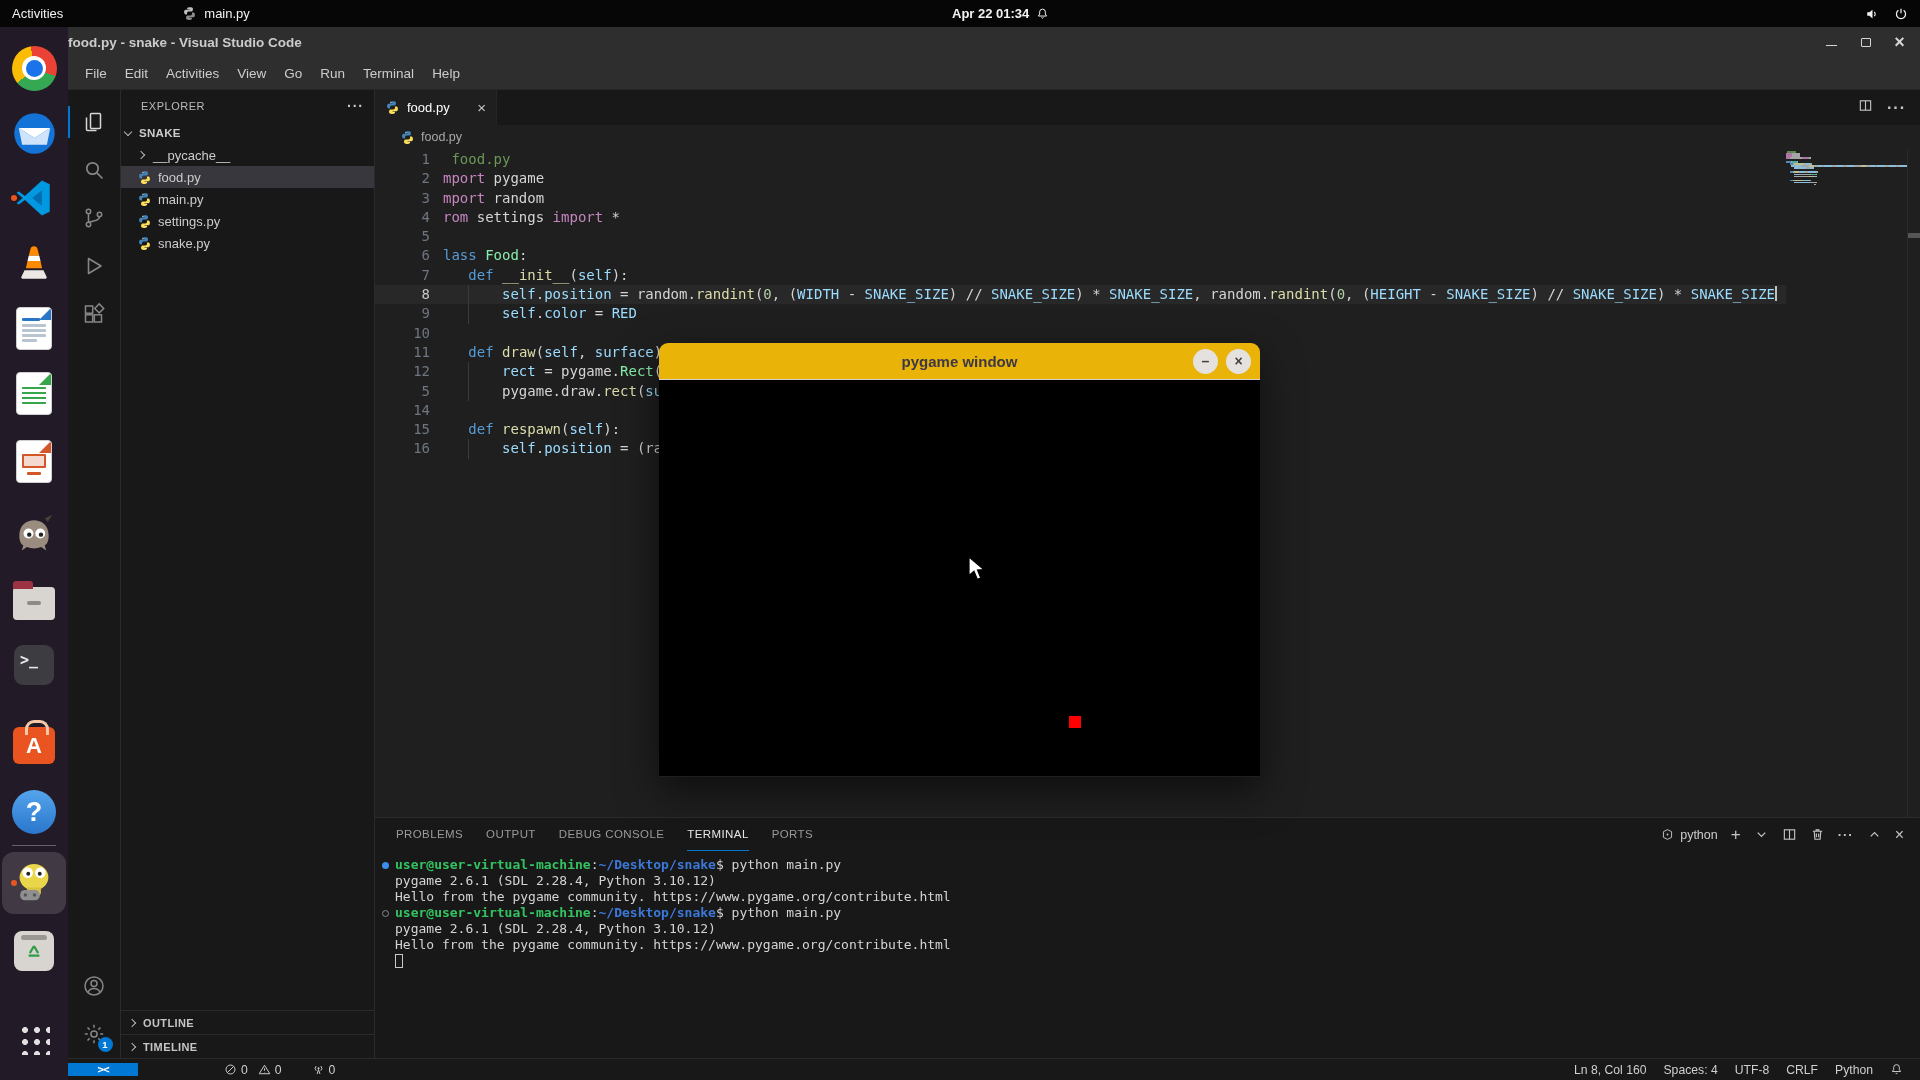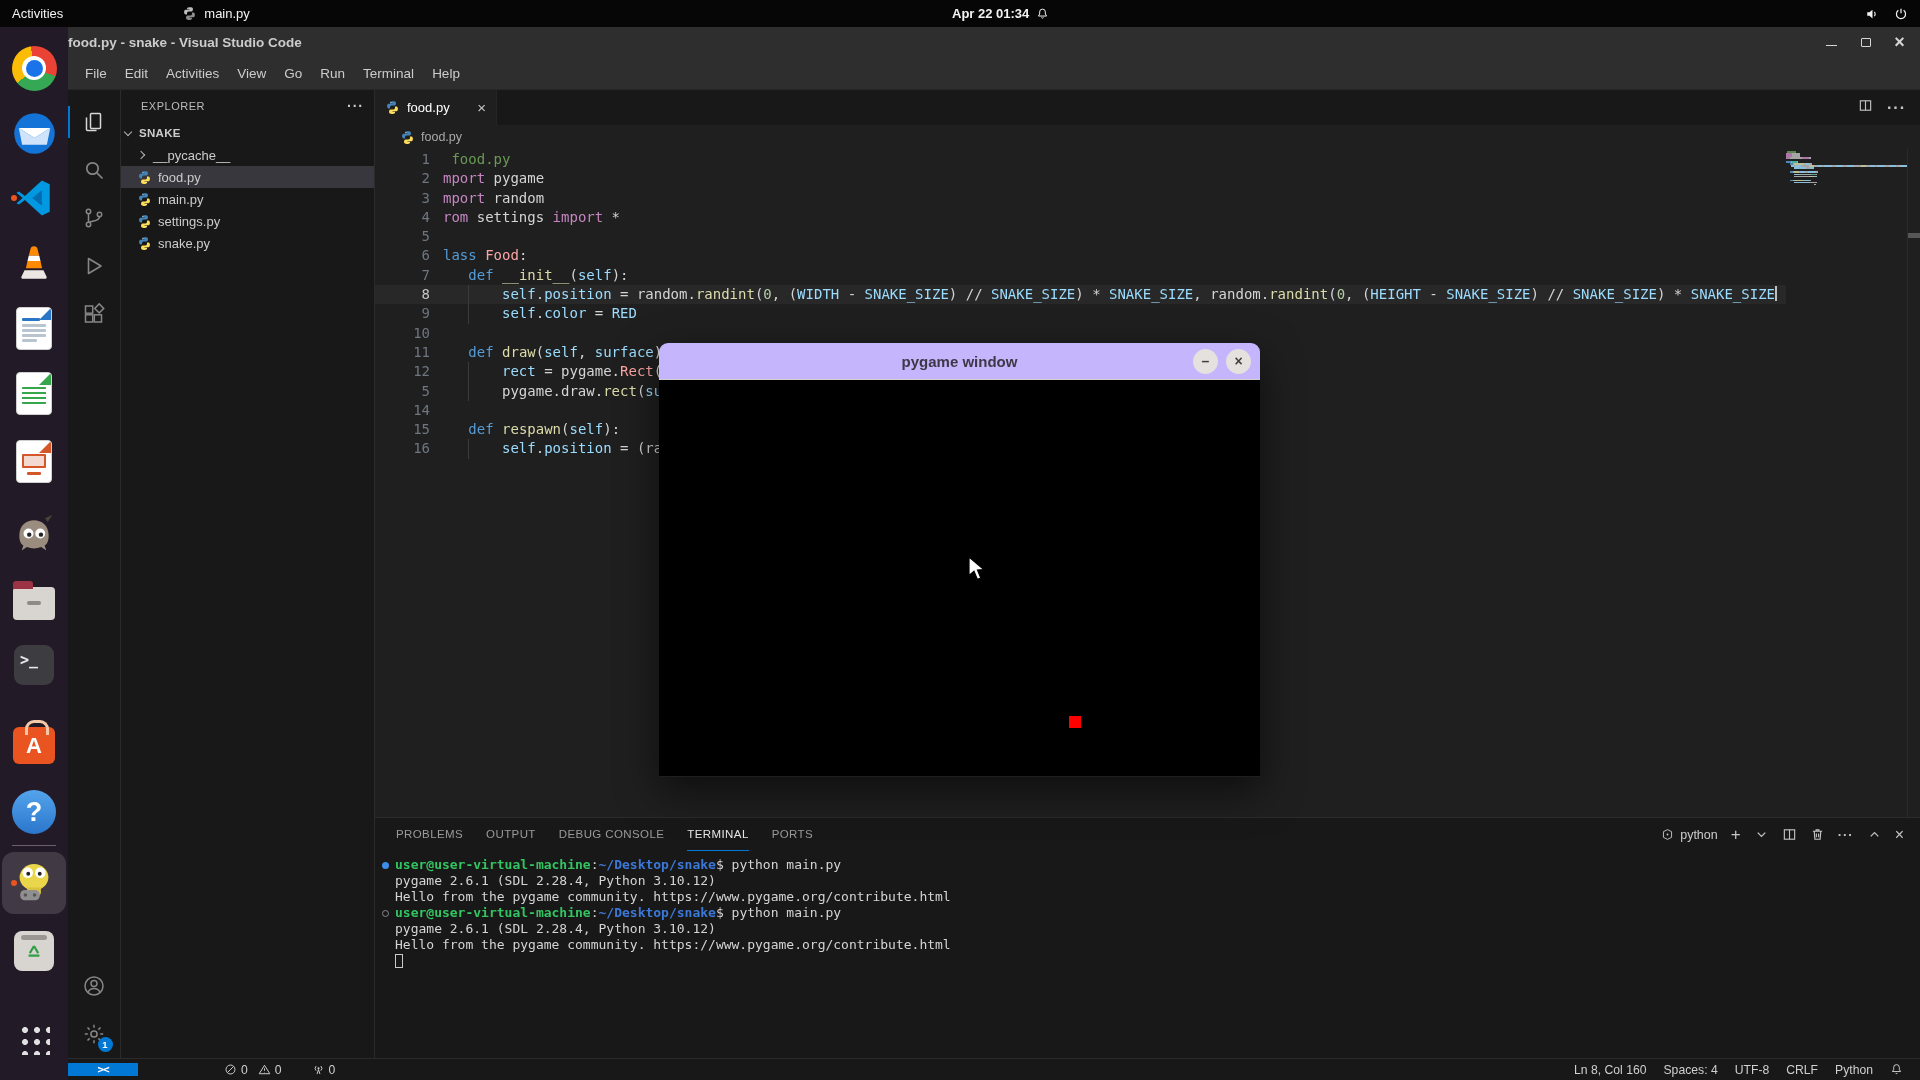--- a/index.html
+++ b/index.html
@@ -92,21 +92,21 @@
   .breadcrumb { height:24px; background:#1f1f1f; display:flex; align-items:center; gap:6px; padding-left:25px; font-size:12.5px; color:#a9a9a9; }
   .codewrap { flex:1; position:relative; background:#1f1f1f; overflow:hidden; }
   #code { position:absolute; left:0; top:1px; right:134px; }
   .cl { height:19.3px; position:relative; white-space:pre; font:14px/19.3px "DejaVu Sans Mono", monospace; color:#d4d4d4; padding-left:68px; }
   .cl .ln { position:absolute; left:0; top:0; width:55px; text-align:right; color:#6e7681; }
   .cl.cur { background:rgba(255,255,255,.045); }
   .cl.cur .ln { color:#c6c6c6; }
   .guide { position:absolute; top:0; bottom:0; width:1px; background:#3b3b3b; }
   .caret { display:inline-block; width:1.8px; height:15px; background:#bfbfbf; vertical-align:-2px; }
   .com{color:#6a9955} .kw{color:#c586c0} .kw2{color:#569cd6} .fn{color:#dcdcaa}
-  .cls{color:#fca5a5} .var{color:#9cdcfe} .num{color:#b5cea8} .pl{color:#d4d4d4}
+  .cls{color:#86efac} .var{color:#9cdcfe} .num{color:#b5cea8} .pl{color:#d4d4d4}
   .minimap { position:absolute; top:2px; right:13px; width:121px; overflow:hidden; }
   .mm-line { height:1.5px; margin-bottom:.56px; display:flex; }
   .mm-line span { height:100%; display:block; opacity:.85; }
   .oruler { position:absolute; right:0; top:0; width:13px; height:100%; border-left:1px solid #2a2a2a; }
   .omark { position:absolute; left:0; right:0; top:84px; height:5px; background:#565656; }
 
   
   .panel { height:241px; background:#181818; border-top:1px solid #2b2b2b; display:flex; flex-direction:column; }
   .panel-header { height:33px; display:flex; align-items:center; padding-left:21px; position:relative; }
   .ptab { font-size:11.5px; letter-spacing:.4px; color:#9a9a9a; margin-right:23px; height:100%; display:flex; align-items:center; border-bottom:1.5px solid transparent; }
@@ -128,21 +128,21 @@
     font-family:"DejaVu Sans Mono",monospace; font-size:11px; font-weight:bold; letter-spacing:-1px; }
   .sb-item { display:flex; align-items:center; gap:4px; margin-right:18px; }
   .sb-item svg { width:13px; height:13px; }
   .sb-left { display:flex; align-items:center; }
   .sb-right { margin-left:auto; display:flex; align-items:center; padding-right:17px; }
   .sb-right .sb-item { margin-right:0; margin-left:17px; }
 
   
   .pygame-win { position:absolute; left:659px; top:343px; width:601px; height:434px; z-index:60;
     border-radius:9px 9px 0 0; box-shadow:0 14px 40px rgba(0,0,0,.55); }
-  .pg-title { height:37px; background:#c4b5fd; border-radius:9px 9px 0 0; display:flex; align-items:center; justify-content:center; position:relative;
+  .pg-title { height:37px; background:#eab308; border-radius:9px 9px 0 0; display:flex; align-items:center; justify-content:center; position:relative;
     font-size:15px; font-weight:bold; color:#3d3846; border-bottom:1px solid #d5d0cb; }
   .pg-btns { position:absolute; right:9px; top:0; height:100%; display:flex; align-items:center; gap:8px; }
   .pg-btn { width:25px; height:25px; border-radius:50%; background:#e4e1de; color:#47413e; display:flex; align-items:center; justify-content:center; font-size:14px; }
   .pg-canvas { height:396px; background:#000; position:relative; }
   .pg-food { position:absolute; width:12px; height:12px; }
 
   
   .cursor { position:absolute; z-index:99; }
 </style>
 </head>
@@ -410,20 +410,30 @@
                 <svg viewBox="0 0 16 16">
                   <path fill="#4584b6" d="M7.9 1.2c-2.6 0-2.45 1.15-2.45 1.15l.01 1.19h2.5v.35H4.46S2.2 3.64 2.2 6.36c0 2.71 1.97 2.62 1.97 2.62h1.18V7.74s-.06-1.97 1.94-1.97h2.47s1.87.03 1.87-1.81V2.92s.28-1.72-2.73-1.72z"></path>
                   <path fill="#ffde57" d="M8.1 14.8c2.6 0 2.45-1.15 2.45-1.15l-.01-1.19h-2.5v-.35h3.5s2.26.25 2.26-2.47c0-2.71-1.97-2.62-1.97-2.62h-1.18v1.24s.06 1.97-1.94 1.97H6.24s-1.87-.03-1.87 1.81v1.04s-.28 1.72 2.73 1.72z"></path>
                   <circle cx="6.3" cy="2.9" r=".55" fill="#fff"></circle>
                   <circle cx="9.7" cy="13.1" r=".55" fill="#fff"></circle>
                 </svg>
               </span>
               <span>snake.py</span>
             </div>
           </div>
+        <div class="sb-bottom">
+          <div class="sb-sec">
+            <span class="chev right"></span>
+            <span>OUTLINE</span>
+          </div>
+          <div class="sb-sec">
+            <span class="chev right"></span>
+            <span>TIMELINE</span>
+          </div>
+        </div>
       </div>
       <div class="rightcol">
         <div class="tabbar">
           <div class="tab">
             <span class="pyico">
                 <svg viewBox="0 0 16 16">
                   <path fill="#4584b6" d="M7.9 1.2c-2.6 0-2.45 1.15-2.45 1.15l.01 1.19h2.5v.35H4.46S2.2 3.64 2.2 6.36c0 2.71 1.97 2.62 1.97 2.62h1.18V7.74s-.06-1.97 1.94-1.97h2.47s1.87.03 1.87-1.81V2.92s.28-1.72-2.73-1.72z"></path>
                   <path fill="#ffde57" d="M8.1 14.8c2.6 0 2.45-1.15 2.45-1.15l-.01-1.19h-2.5v-.35h3.5s2.26.25 2.26-2.47c0-2.71-1.97-2.62-1.97-2.62h-1.18v1.24s.06 1.97-1.94 1.97H6.24s-1.87-.03-1.87 1.81v1.04s-.28 1.72 2.73 1.72z"></path>
                   <circle cx="6.3" cy="2.9" r=".55" fill="#fff"></circle>
                   <circle cx="9.7" cy="13.1" r=".55" fill="#fff"></circle>

